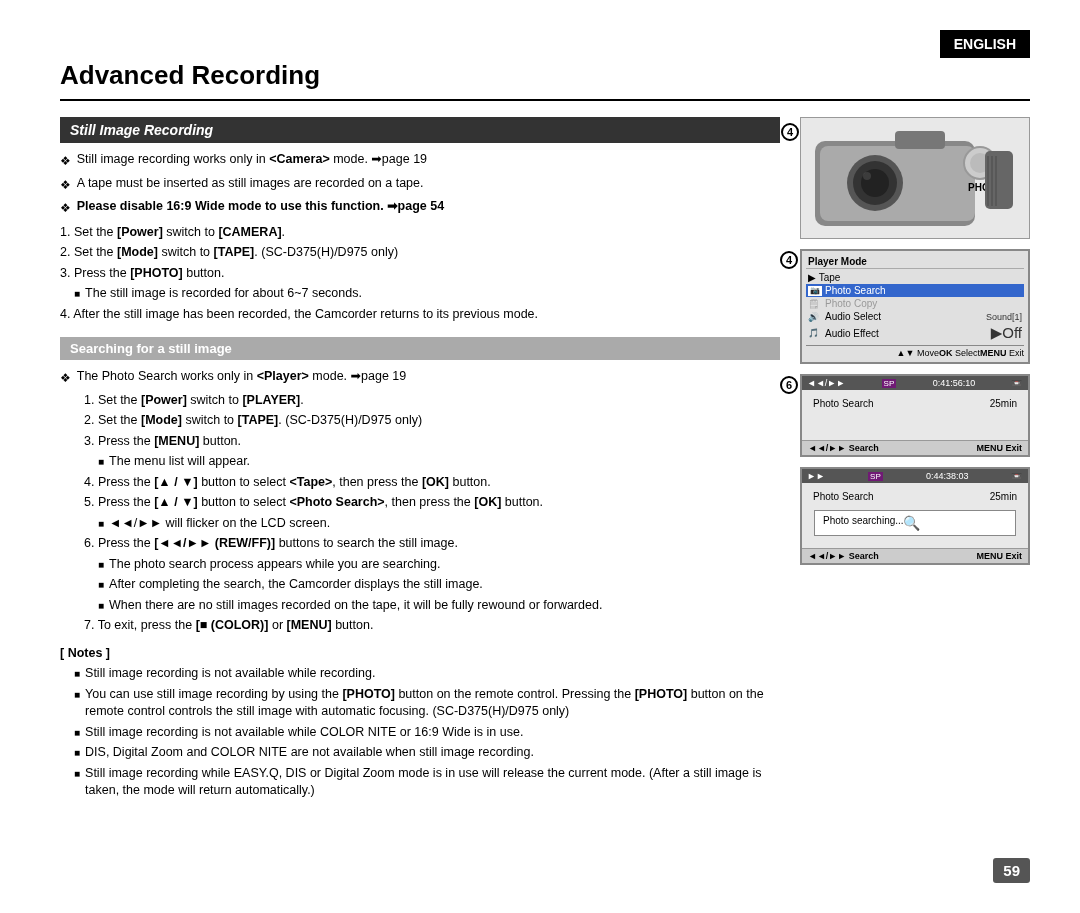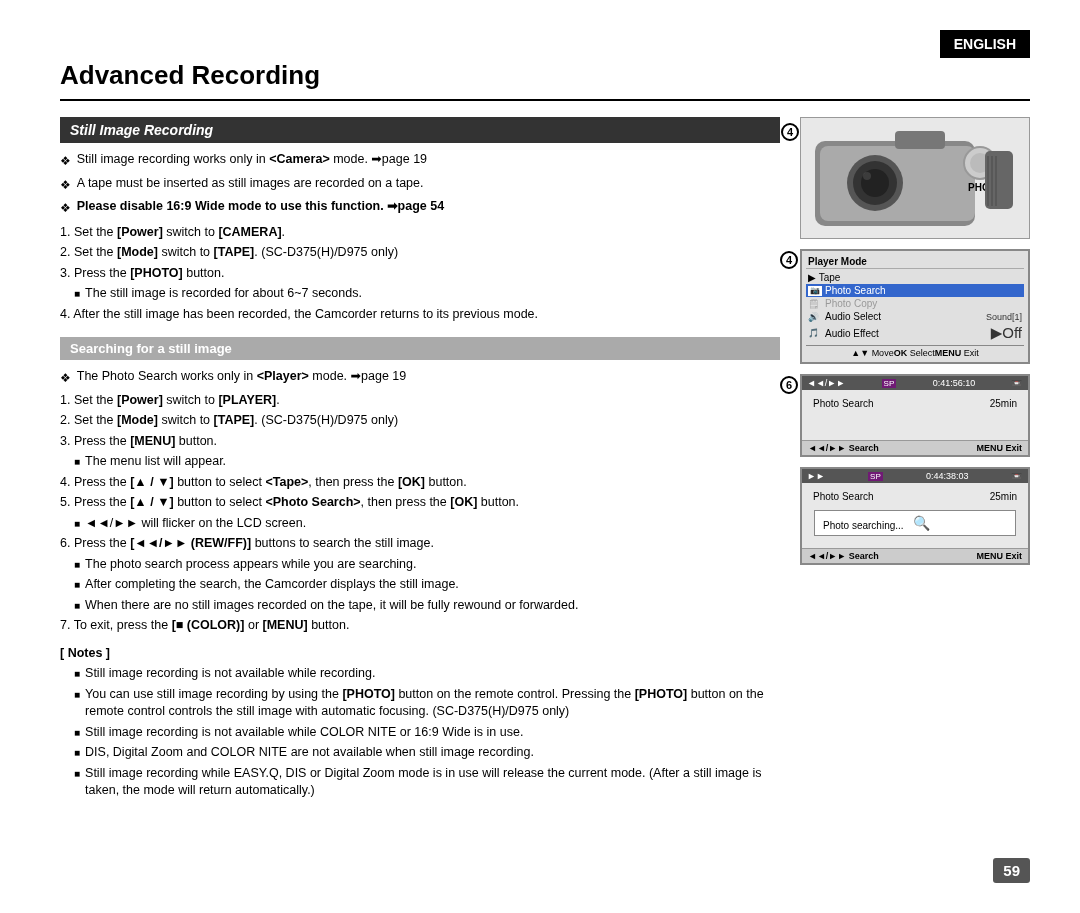--- a/index.html
+++ b/index.html
@@ -182,21 +182,21 @@
       background: #3366cc;
       color: #fff;
     }
 
     .menu-row.grayed {
       color: #999;
     }
 
     .menu-bottom-bar {
       display: flex;
-      justify-content: center;
+      justify-content: flex-end;
       border-top: 1px solid #888;
       padding-top: 2px;
       margin-top: 2px;
       font-size: 9px;
     }
 
     
     .playback-panel {
       border: 2px solid #888;
       background: #d0d0d0;
@@ -229,22 +229,22 @@
       border-top: 1px solid #999;
       gap: 12px;
     }
 
     .search-box {
       background: #fff;
       border: 1px solid #888;
       padding: 4px 8px;
       font-size: 10px;
       display: flex;
-      align-items: flex-end;
-      gap: 10px;
+      align-items: flex-start;
+      gap: 0;
       margin: 6px;
     }
 
     .magnifier {
       font-size: 14px;
     }
 
     .panel-num {
       position: absolute;
       left: -22px;
@@ -320,21 +320,21 @@
         <div class="numbered-item">4. After the still image has been recorded, the Camcorder returns to its previous mode.</div>
       </div>
 
       <div class="section-header-gray">Searching for a still image</div>
 
       <div class="bullet-item">
         <span class="bullet diamond-bullet"></span>
         <span>The Photo Search works only in <strong>&lt;Player&gt;</strong> mode. ➡page 19</span>
       </div>
 
-      <div style="margin-top:4px;">
+      <div style="margin-top:4px;margin-left:24px;">
         <div class="numbered-item">1. Set the <strong>[Power]</strong> switch to <strong>[PLAYER]</strong>.</div>
         <div class="numbered-item">2. Set the <strong>[Mode]</strong> switch to <strong>[TAPE]</strong>. (SC-D375(H)/D975 only)</div>
         <div class="numbered-item">3. Press the <strong>[MENU]</strong> button.</div>
         <div class="sub-item">
           <span class="bullet square-bullet" style="margin-right:5px;"></span>
           <span>The menu list will appear.</span>
         </div>
         <div class="numbered-item">4. Press the <strong>[▲ / ▼]</strong> button to select <strong>&lt;Tape&gt;</strong>, then press the <strong>[OK]</strong> button.</div>
         <div class="numbered-item">5. Press the <strong>[▲ / ▼]</strong> button to select <strong>&lt;Photo Search&gt;</strong>, then press the <strong>[OK]</strong> button.</div>
         <div class="sub-item">

